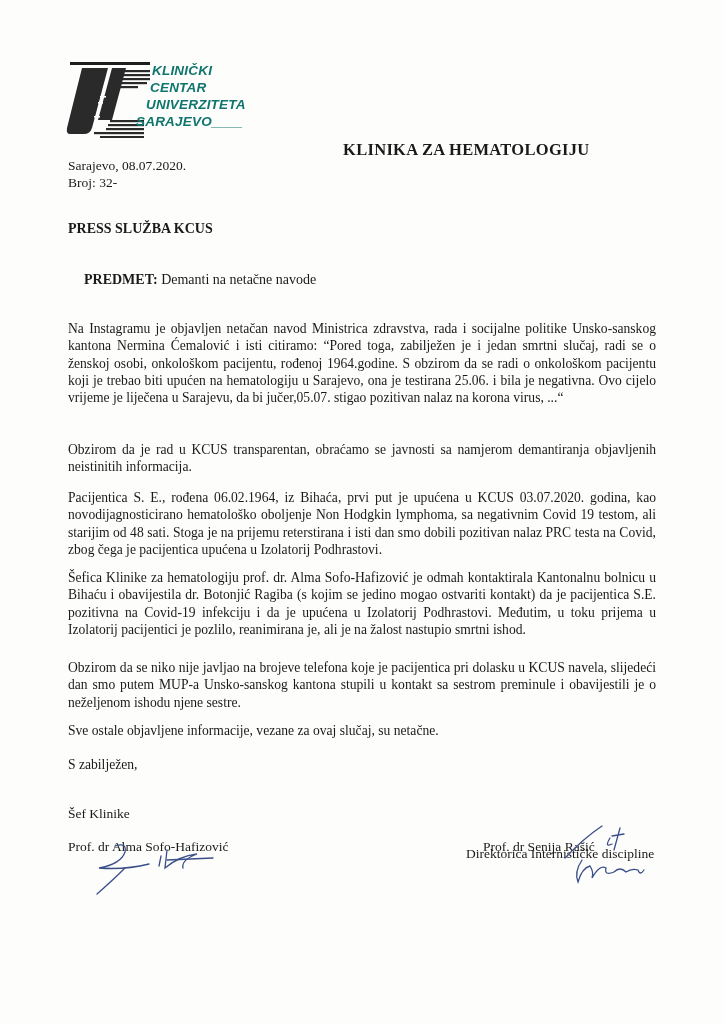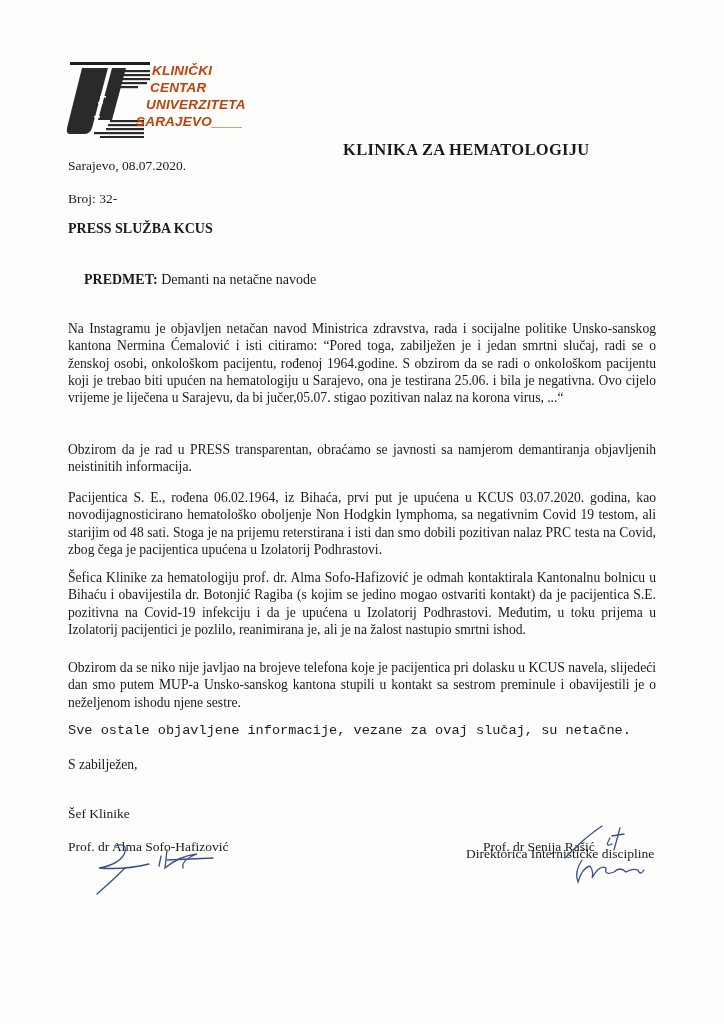--- a/index.html
+++ b/index.html
@@ -4,21 +4,21 @@
   <style>
     html, body { margin: 0; padding: 0; }
     body {
       width: 724px; height: 1024px; background: #fdfdfc; position: relative; overflow: hidden;
       font-family: "Liberation Serif", "DejaVu Serif", serif; color: #1a1a1a;
     }
     .abs { position: absolute; }
     .logo { left: 64px; top: 58px; width: 210px; height: 82px; }
     .logo-text {
       position: absolute; font-family: "Liberation Sans", "DejaVu Sans", sans-serif;
-      font-weight: bold; font-style: italic; font-size: 13.5px; color: #c2410c; line-height: 17px;
+      font-weight: bold; font-style: italic; font-size: 13.5px; color: #0f766e; line-height: 17px;
       letter-spacing: 0.2px;
     }
     .clinic-title { left: 343px; top: 116px; font-size: 16.5px; font-weight: bold; letter-spacing: 0.3px; margin-top: 24px; }
     .meta { font-size: 13.5px; line-height: 17px; }
     .press { left: 68px; top: 221px; font-size: 14px; font-weight: bold; }
     .subject { left: 84px; top: 272px; font-size: 14px; }
     .subject b { font-weight: bold; }
     .para {
       left: 68px; width: 588px; font-size: 13.6px; line-height: 17.3px; text-align: justify;
     }
@@ -58,34 +58,34 @@
   </svg>
   <div class="logo-text" style="left:88px;top:4px;">KLINIČKI</div>
   <div class="logo-text" style="left:86px;top:21px;">CENTAR</div>
   <div class="logo-text" style="left:82px;top:38px;">UNIVERZITETA</div>
   <div class="logo-text" style="left:72px;top:55px;">SARAJEVO____</div>
 </div>
 
 <div class="abs clinic-title">KLINIKA ZA HEMATOLOGIJU</div>
 
 <div class="abs meta" style="left:68px;top:157px;">Sarajevo, 08.07.2020.</div>
-<div class="abs meta" style="left:68px;top:174px;margin-top:16px;">Broj:   32-</div>
+<div class="abs meta" style="left:68px;top:174px;">Broj:   32-</div>
 
 <div class="abs press">PRESS  SLUŽBA KCUS</div>
 
 <div class="abs subject">
   <b>PREDMET:</b><span> Demanti na netačne navode</span>
 </div>
 
 <div class="abs para" style="top:320px;">Na Instagramu je objavljen netačan navod Ministrica zdravstva, rada i socijalne politike Unsko-sanskog kantona  Nermina Ćemalović i isti citiramo: “Pored toga, zabilježen je i jedan smrtni slučaj, radi se o ženskoj osobi, onkološkom pacijentu, rođenoj 1964.godine. S obzirom da se radi o onkološkom pacijentu koji je trebao biti upućen na hematologiju u Sarajevo, ona je testirana 25.06. i bila je negativna. Ovo cijelo vrijeme je liječena u Sarajevu, da bi jučer,05.07. stigao pozitivan nalaz na korona virus, ...“</div>
-<div class="abs para" style="top:441px;">Obzirom da je rad u PRESS transparentan, obraćamo se javnosti sa namjerom demantiranja objavljenih neistinitih informacija.</div>
+<div class="abs para" style="top:441px;">Obzirom da je rad u KCUS transparentan, obraćamo se javnosti sa namjerom demantiranja objavljenih neistinitih informacija.</div>
 <div class="abs para" style="top:489px;">Pacijentica S. E., rođena 06.02.1964, iz Bihaća, prvi put je upućena u KCUS 03.07.2020. godina, kao novodijagnosticirano hematološko oboljenje Non Hodgkin lymphoma, sa negativnim Covid 19 testom, ali starijim od 48 sati. Stoga je na prijemu reterstirana i isti dan smo dobili pozitivan nalaz PRC testa na Covid, zbog čega je pacijentica upućena u Izolatorij Podhrastovi.</div>
 <div class="abs para" style="top:569px;">Šefica Klinike za hematologiju prof. dr. Alma Sofo-Hafizović je odmah kontaktirala Kantonalnu bolnicu u Bihaću i obavijestila dr. Botonjić Ragiba (s kojim se jedino mogao ostvariti kontakt) da je pacijentica S.E. pozitivna na Covid-19 infekciju i da je upućena u Izolatorij Podhrastovi. Međutim,  u toku prijema u Izolatorij pacijentici je pozlilo, reanimirana je, ali je na žalost nastupio smrtni ishod.</div>
 <div class="abs para" style="top:659px;">Obzirom da se niko nije javljao na brojeve telefona koje je pacijentica pri dolasku u KCUS navela, slijedeći dan smo putem MUP-a Unsko-sanskog kantona stupili u kontakt sa sestrom preminule i obavijestili je o neželjenom ishodu njene sestre.</div>
-<div class="abs para" style="top:722px;font-family:Liberation Mono, monospace;">Sve ostale objavljene informacije, vezane za ovaj slučaj, su netačne.</div>
+<div class="abs para" style="top:722px;">Sve ostale objavljene informacije, vezane za ovaj slučaj, su netačne.</div>
 
 <div class="abs para" style="top:756px;">S zabilježen,</div>
 
 <div class="abs sig-left" style="top:806px;">Šef Klinike</div>
 <div class="abs sig-left" style="top:839px;">Prof. dr Alma Sofo-Hafizović</div>
 <svg class="sign" style="left:85px;top:838px;" width="140" height="60">
   <g fill="none" stroke="#3a4f8a" stroke-width="1.3" stroke-linecap="round">
     <path d="M30 8 Q42 4 40 14 Q36 26 14 30 Q40 32 64 26"></path>
     <path d="M40 30 Q28 42 12 56"></path>
     <path d="M76 18 L74 28"></path>

